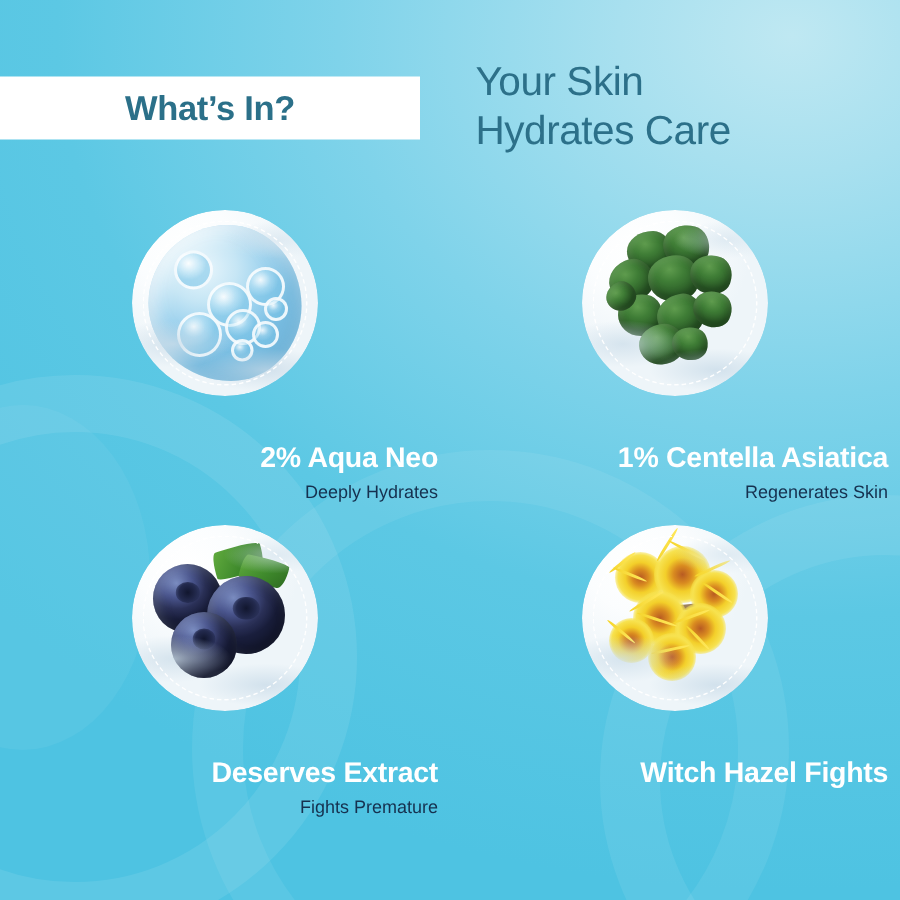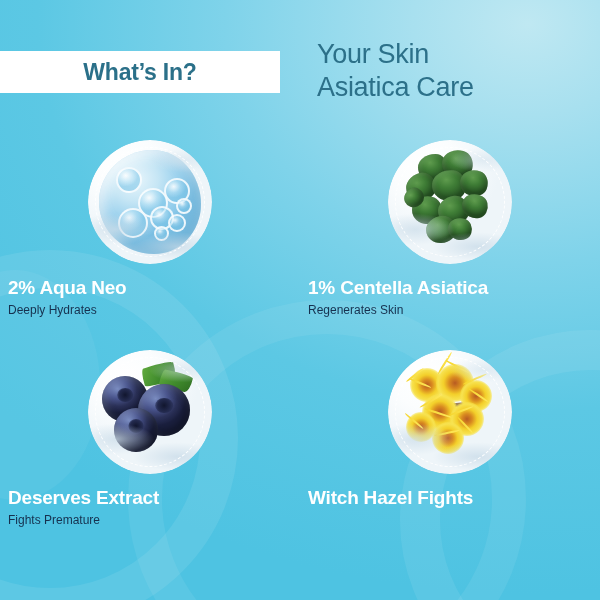--- a/index.html
+++ b/index.html
@@ -231,22 +231,22 @@
   }
   .petal {
     position: absolute;
     background: linear-gradient(90deg, #f5d52c 0%, #ffe95e 100%);
     border-radius: 50%;
     height: 2.4px;
   }
 
   
   .labels {
-    margin-top: 13px;
-    text-align: left;
+    margin-top: 31px;
+    text-align: right;
     width: 100%;
     padding: 0 8px;
     box-sizing: border-box;
   }
   .ing-title {
     font-size: 19px;
     font-weight: bold;
     color: #ffffff;
     line-height: 1.2;
     letter-spacing: -0.2px;
@@ -269,21 +269,21 @@
   <div class="wm wm-left"></div>
   <div class="wm wm-mid"></div>
   <div class="wm wm-right"></div>
 
   <div class="header-band">
     <div class="header-band-title">What’s In?</div>
   </div>
 
   <div class="header-right">
     <div class="header-right-line">Your Skin</div>
-    <div class="header-right-line">Asiatica Care</div>
+    <div class="header-right-line">Hydrates Care</div>
   </div>
 
   <div class="grid">
 
     <div class="cell">
       <div class="circle">
         <div class="circle-art cream art-aqua">
           <div class="blob"></div>
           <div class="bub b1"></div>
           <div class="bub b2"></div>

